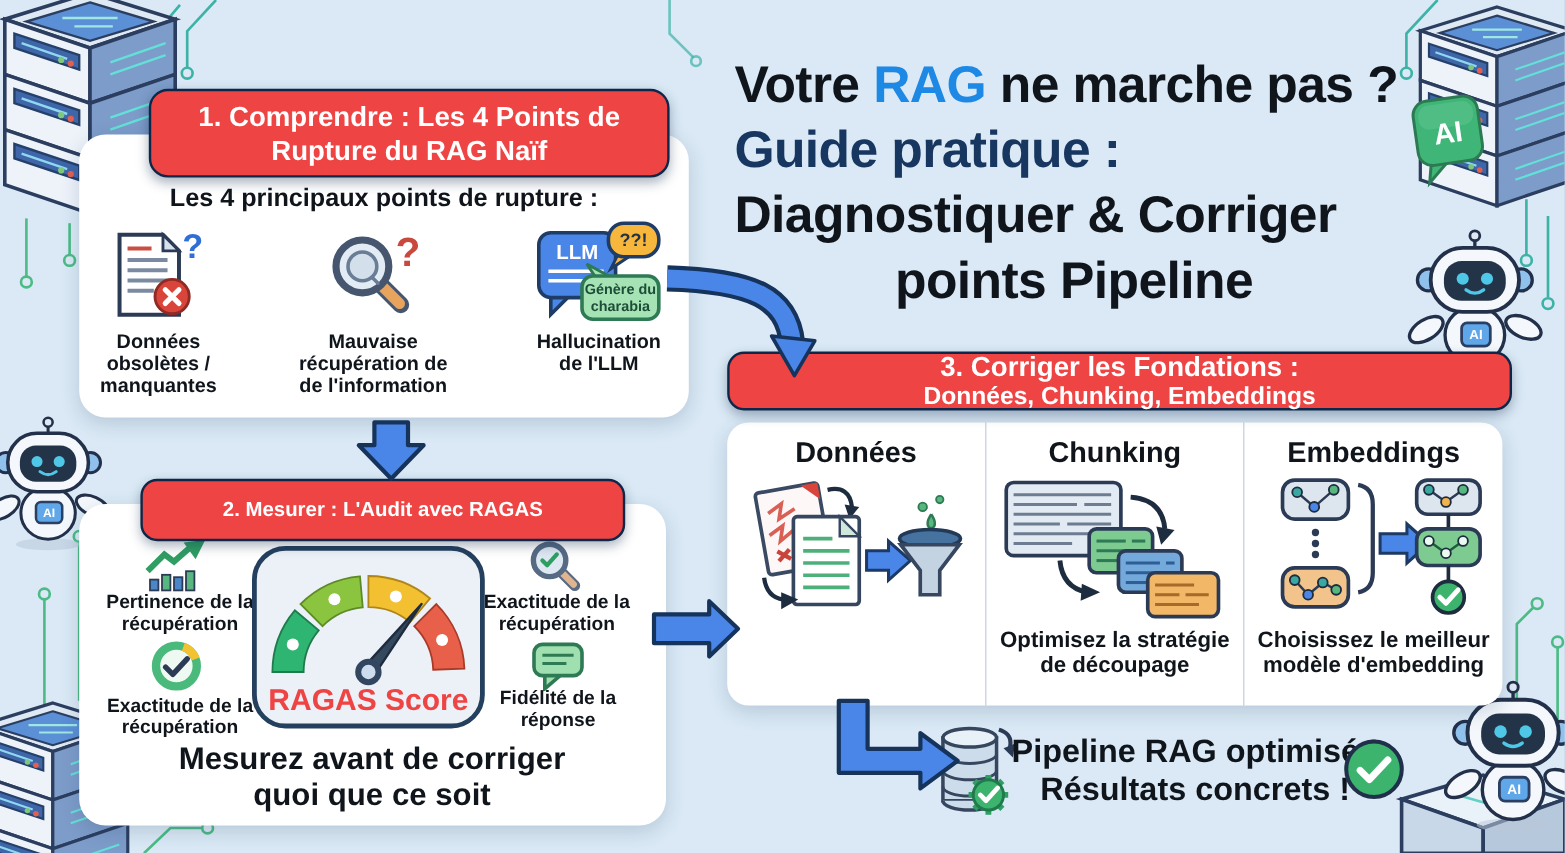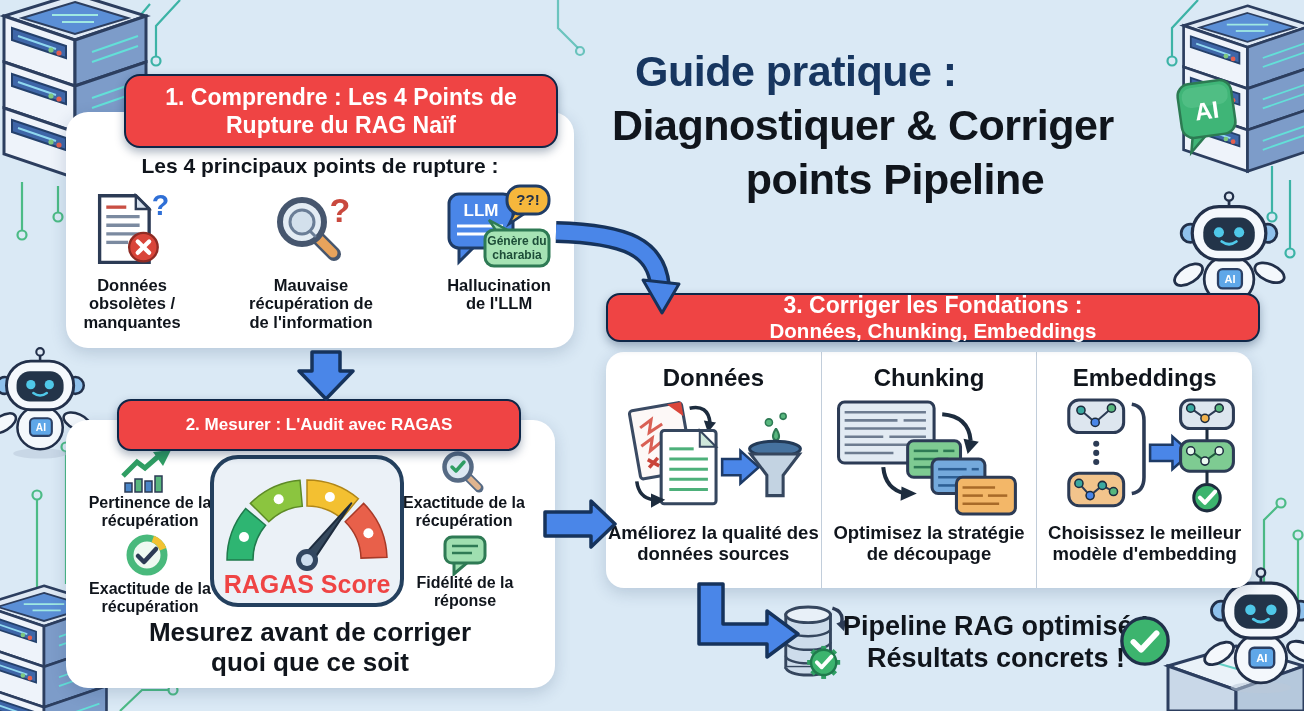--- a/index.html
+++ b/index.html
@@ -33,21 +33,21 @@
   .col3{width:215px;display:flex;flex-direction:column;align-items:center;padding-top:8px;}
   .col3.mid{border-left:1.5px solid #c2cedb;border-right:1.5px solid #c2cedb;}
   .col3-title{font-weight:bold;font-size:24px;margin:4px 0 2px 0;}
   .col3-icon{height:128px;display:flex;align-items:center;justify-content:center;}
   .col3-cap{font-weight:bold;font-size:18.5px;line-height:1.14;text-align:center;width:212px;}
   
   #title-block{position:absolute;left:612px;top:44px;width:566px;z-index:2;
                font-weight:bold;line-height:1.26;}
   .t-line{font-size:43px;letter-spacing:-.5px;}
   .t-rag{color:#1e88e5;}
-  .t-navy{color:#173660;margin-left:23px;}
+  .t-navy{color:#173660;}
   .t-center{text-align:center;}
   
   #result-text{position:absolute;left:840px;top:610px;width:312px;z-index:2;
                font-weight:bold;font-size:27px;line-height:1.2;text-align:center;}
   .icon-abs{position:absolute;z-index:2;}
 </style>
 </head>
 <body>
 
 <div id="canvas">
@@ -164,20 +164,21 @@
 
     <g transform="translate(1176,86) rotate(-8)">
       <polygon points="10,50 24,52 6,68" fill="#3fb577" stroke="#2c7a52" stroke-width="2.5"></polygon>
       <rect x="0" y="0" width="54" height="54" rx="12" fill="#3fb577" stroke="#2c7a52" stroke-width="2.5"></rect>
       <rect x="4" y="4" width="46" height="20" rx="9" fill="#5cc48e" opacity="0.6"></rect>
       <text x="27" y="37" text-anchor="middle" font-size="24" font-weight="bold" fill="#ffffff">AI</text>
     </g>
   </svg>
 
   <div id="title-block">
+    <div class="t-line"><span>Votre </span><span class="t-rag">RAG</span><span> ne marche pas ?</span></div>
     <div class="t-line t-navy">Guide pratique :</div>
     <div class="t-line">Diagnostiquer &amp; Corriger</div>
     <div class="t-line t-center">points Pipeline</div>
   </div>
 
   <div class="card" id="card1" style="left:66px;top:112px;width:508px;height:236px;">
     <div id="s1-sub">Les 4 principaux points de rupture :</div>
     <div id="s1-items">
       <div class="s1item" style="width:100px">
         <div class="s1icon">
@@ -322,21 +323,20 @@
           <path d="M16,84 q2,16 16,18" fill="none" stroke="#1d2c3e" stroke-width="3.5"></path>
           <polygon points="30,96 44,102 30,110" fill="#1d2c3e"></polygon>
           <polygon points="100,62 118,62 118,54 136,70 118,86 118,78 100,78" fill="#4a86e8" stroke="#1d3a66" stroke-width="2.5"></polygon>
           <circle cx="146" cy="26" r="3.5" fill="#58b77e" stroke="#2e7a54" stroke-width="1.5"></circle>
           <circle cx="160" cy="20" r="3" fill="#58b77e" stroke="#2e7a54" stroke-width="1.5"></circle>
           <path d="M153,32 q6,9 0,12 q-6,-3 0,-12" fill="#58b77e" stroke="#2e7a54" stroke-width="2"></path>
           <ellipse cx="152" cy="52" rx="25" ry="7.5" fill="#46729f" stroke="#233a57" stroke-width="3"></ellipse>
           <polygon points="128,57 176,57 160,78 160,98 144,98 144,78" fill="#c3d3e2" stroke="#35465e" stroke-width="3"></polygon>
         </svg>
       </div>
-      <div class="col3-cap">Améliorez la qualité des données sources</div>
     </div>
     <div class="col3 mid">
       <div class="col3-title">Chunking</div>
       <div class="col3-icon">
         <svg width="192" height="124" viewBox="0 0 182 122">
           <rect x="2" y="6" width="94" height="60" rx="6" fill="#e2ebf3" stroke="#2c3b55" stroke-width="3"></rect>
           <line x1="8" y1="16" x2="88" y2="16" stroke="#6d7c90" stroke-width="2.5"></line>
           <line x1="8" y1="24" x2="60" y2="24" stroke="#6d7c90" stroke-width="2.5"></line>
           <line x1="66" y1="24" x2="88" y2="24" stroke="#6d7c90" stroke-width="2.5"></line>
           <line x1="8" y1="32" x2="88" y2="32" stroke="#6d7c90" stroke-width="2.5"></line>

